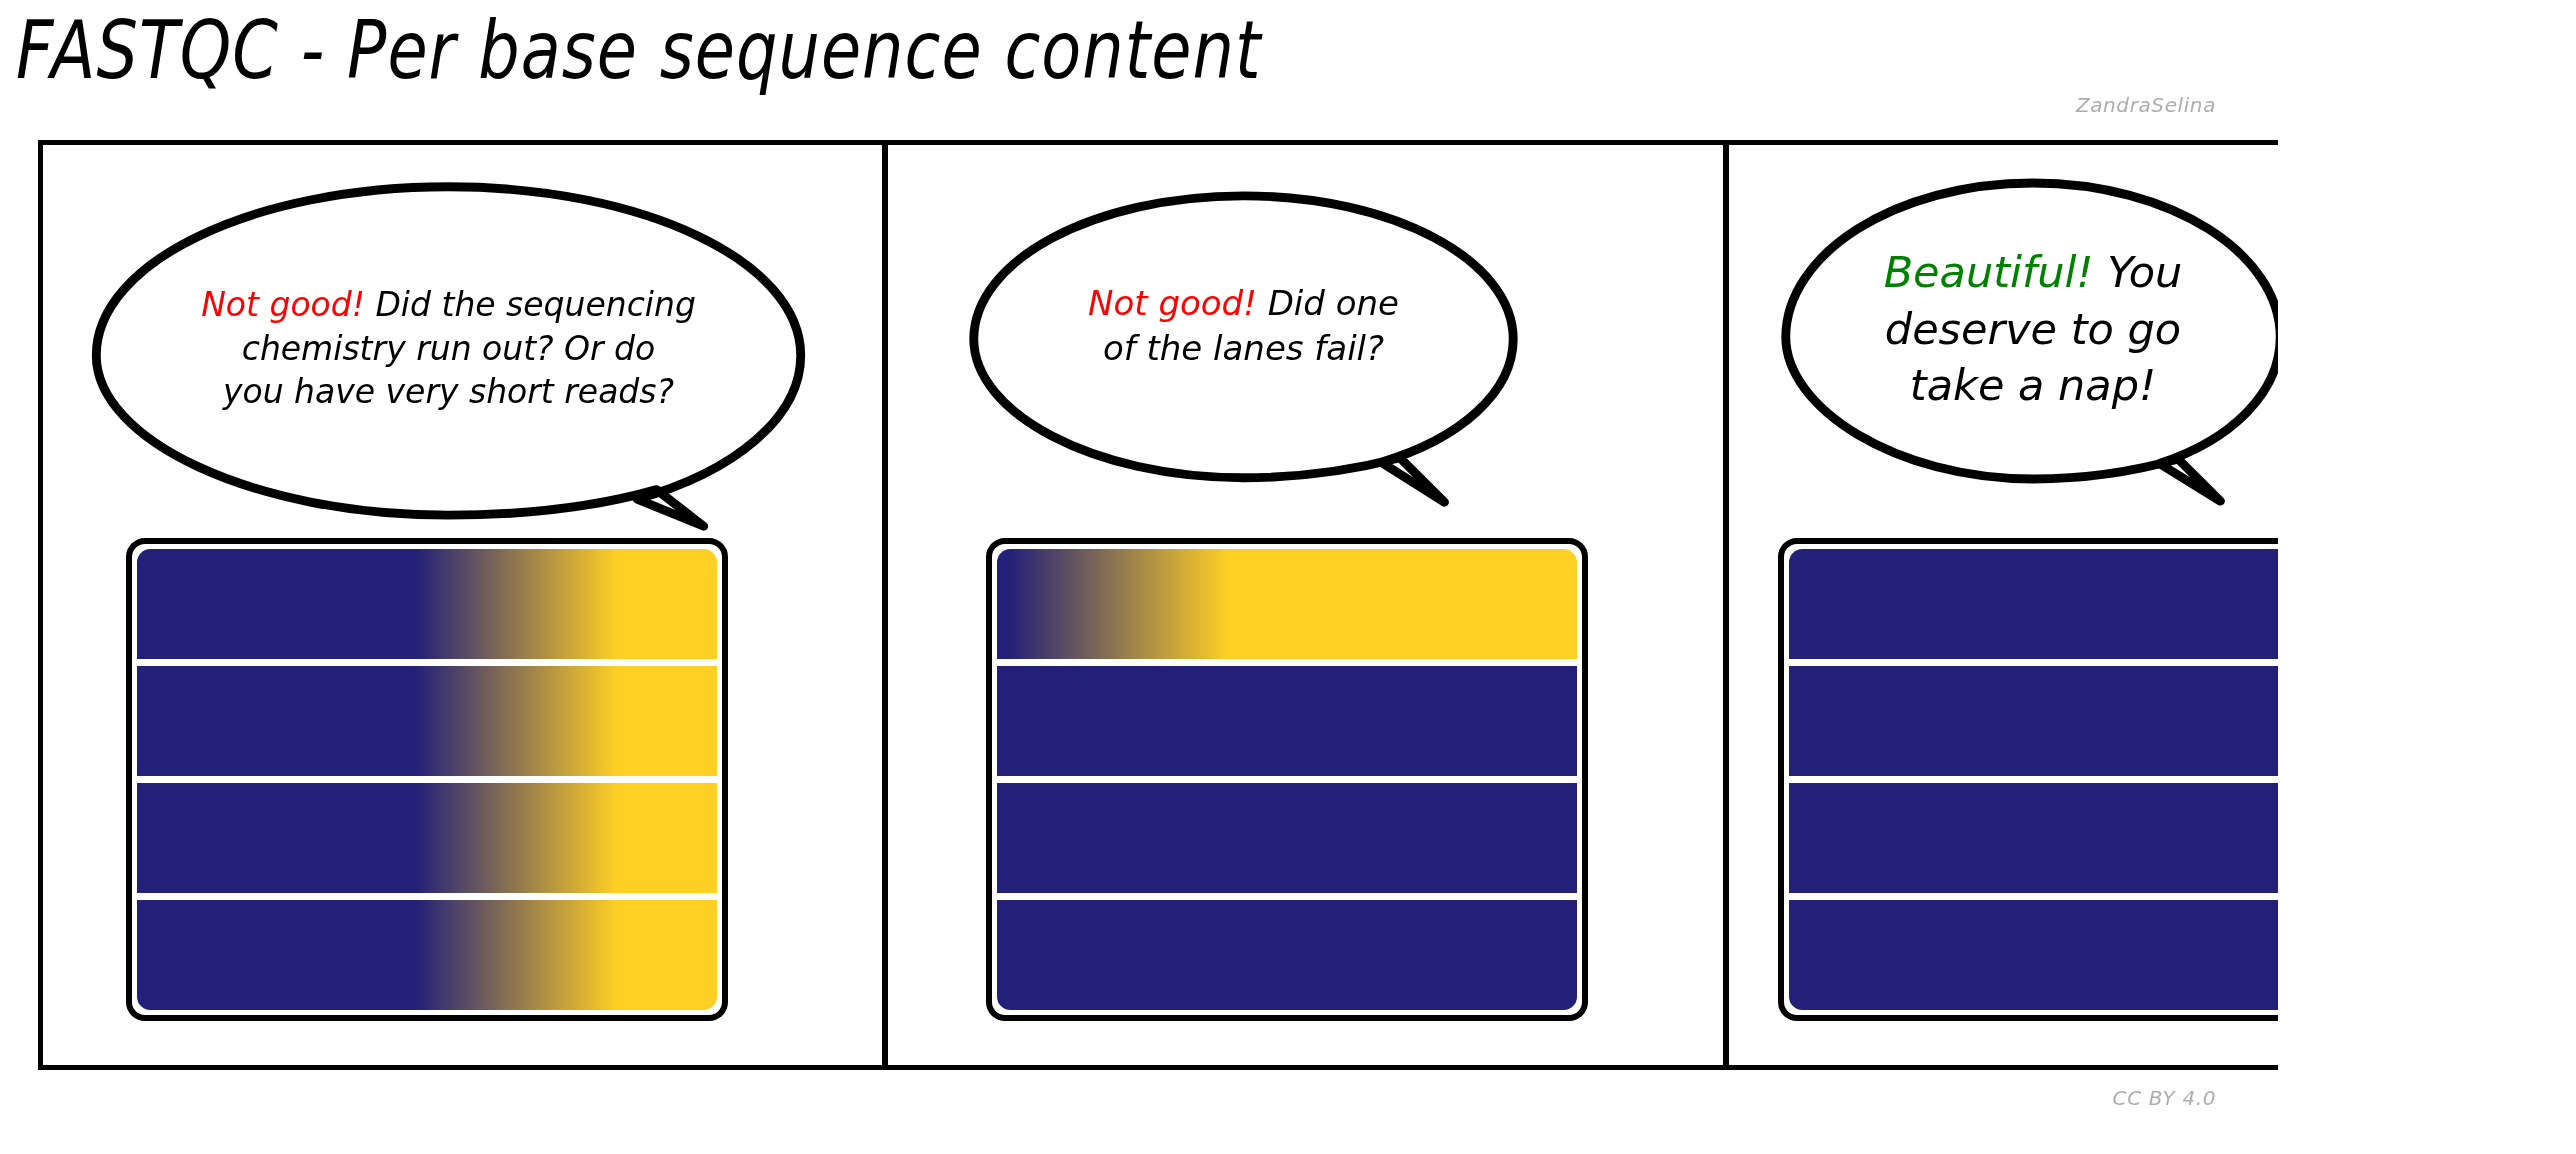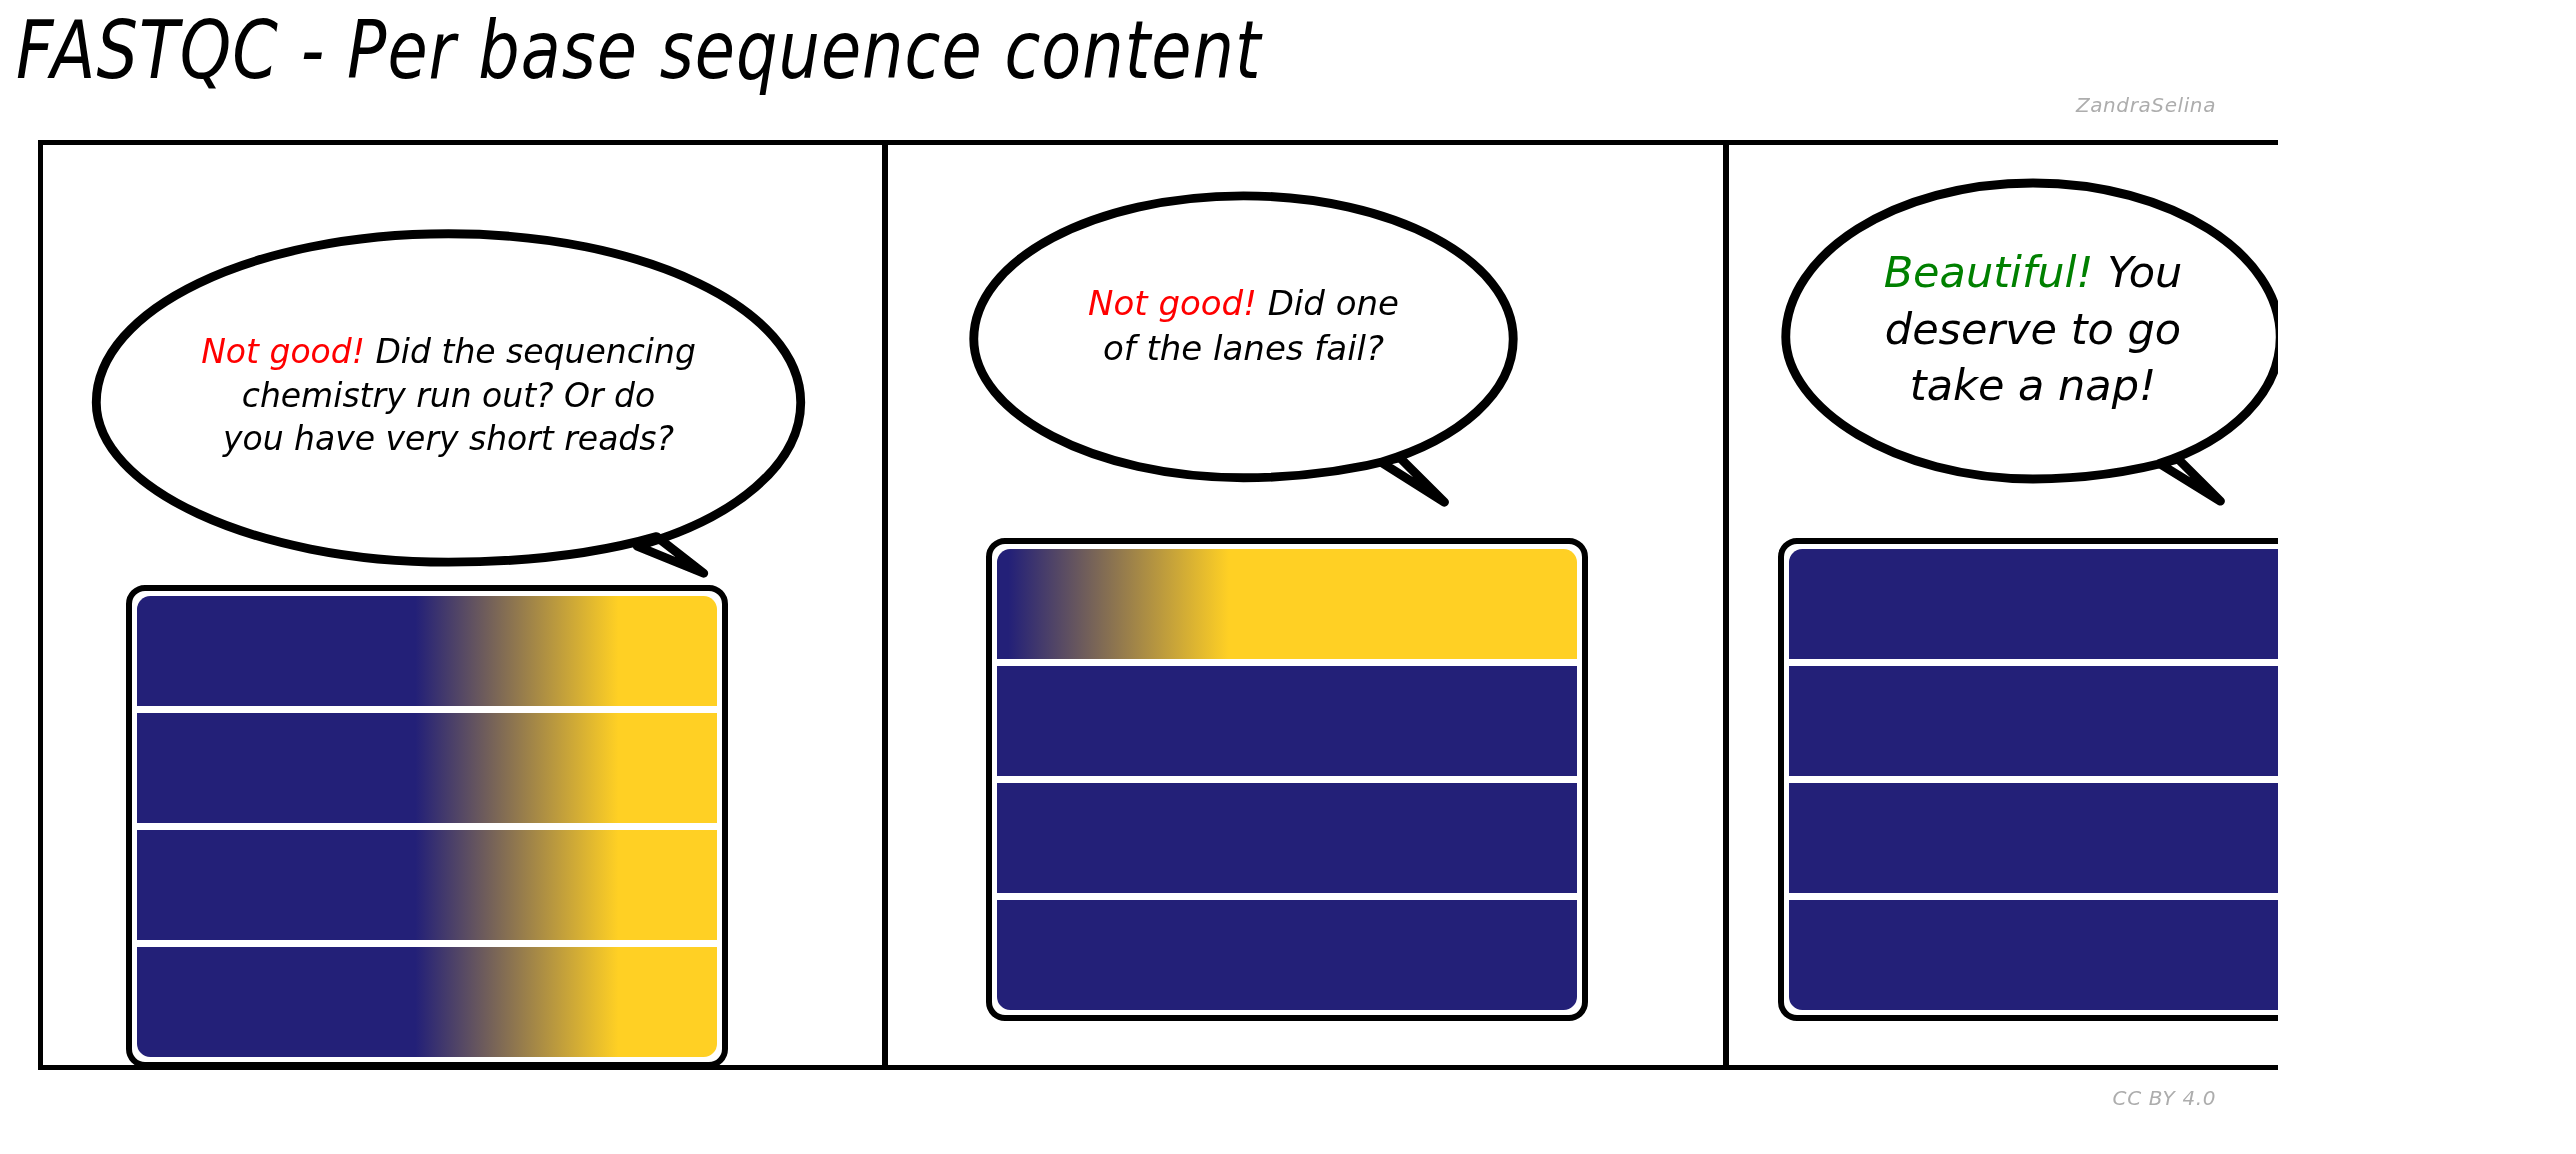--- a/index.html
+++ b/index.html
@@ -67,21 +67,21 @@
   .divider.d1 { left: 882px; }
   .divider.d2 { left: 1723px; }
 
   
   .panel {
     position: absolute;
     top: 146px;
     height: 919px;
     overflow: hidden;
   }
-  .panel.p1 { left: 43px;   width: 839px; margin-top: 47px; }
+  .panel.p1 { left: 43px;   width: 839px; }
   .panel.p2 { left: 908px; width: 835px; }
   .panel.p3 { left: 1728px; width: 804px; }
 
   
   .bubble-wrap {
     position: absolute;
   }
   .bubble-svg {
     position: absolute;
     left: 0;

